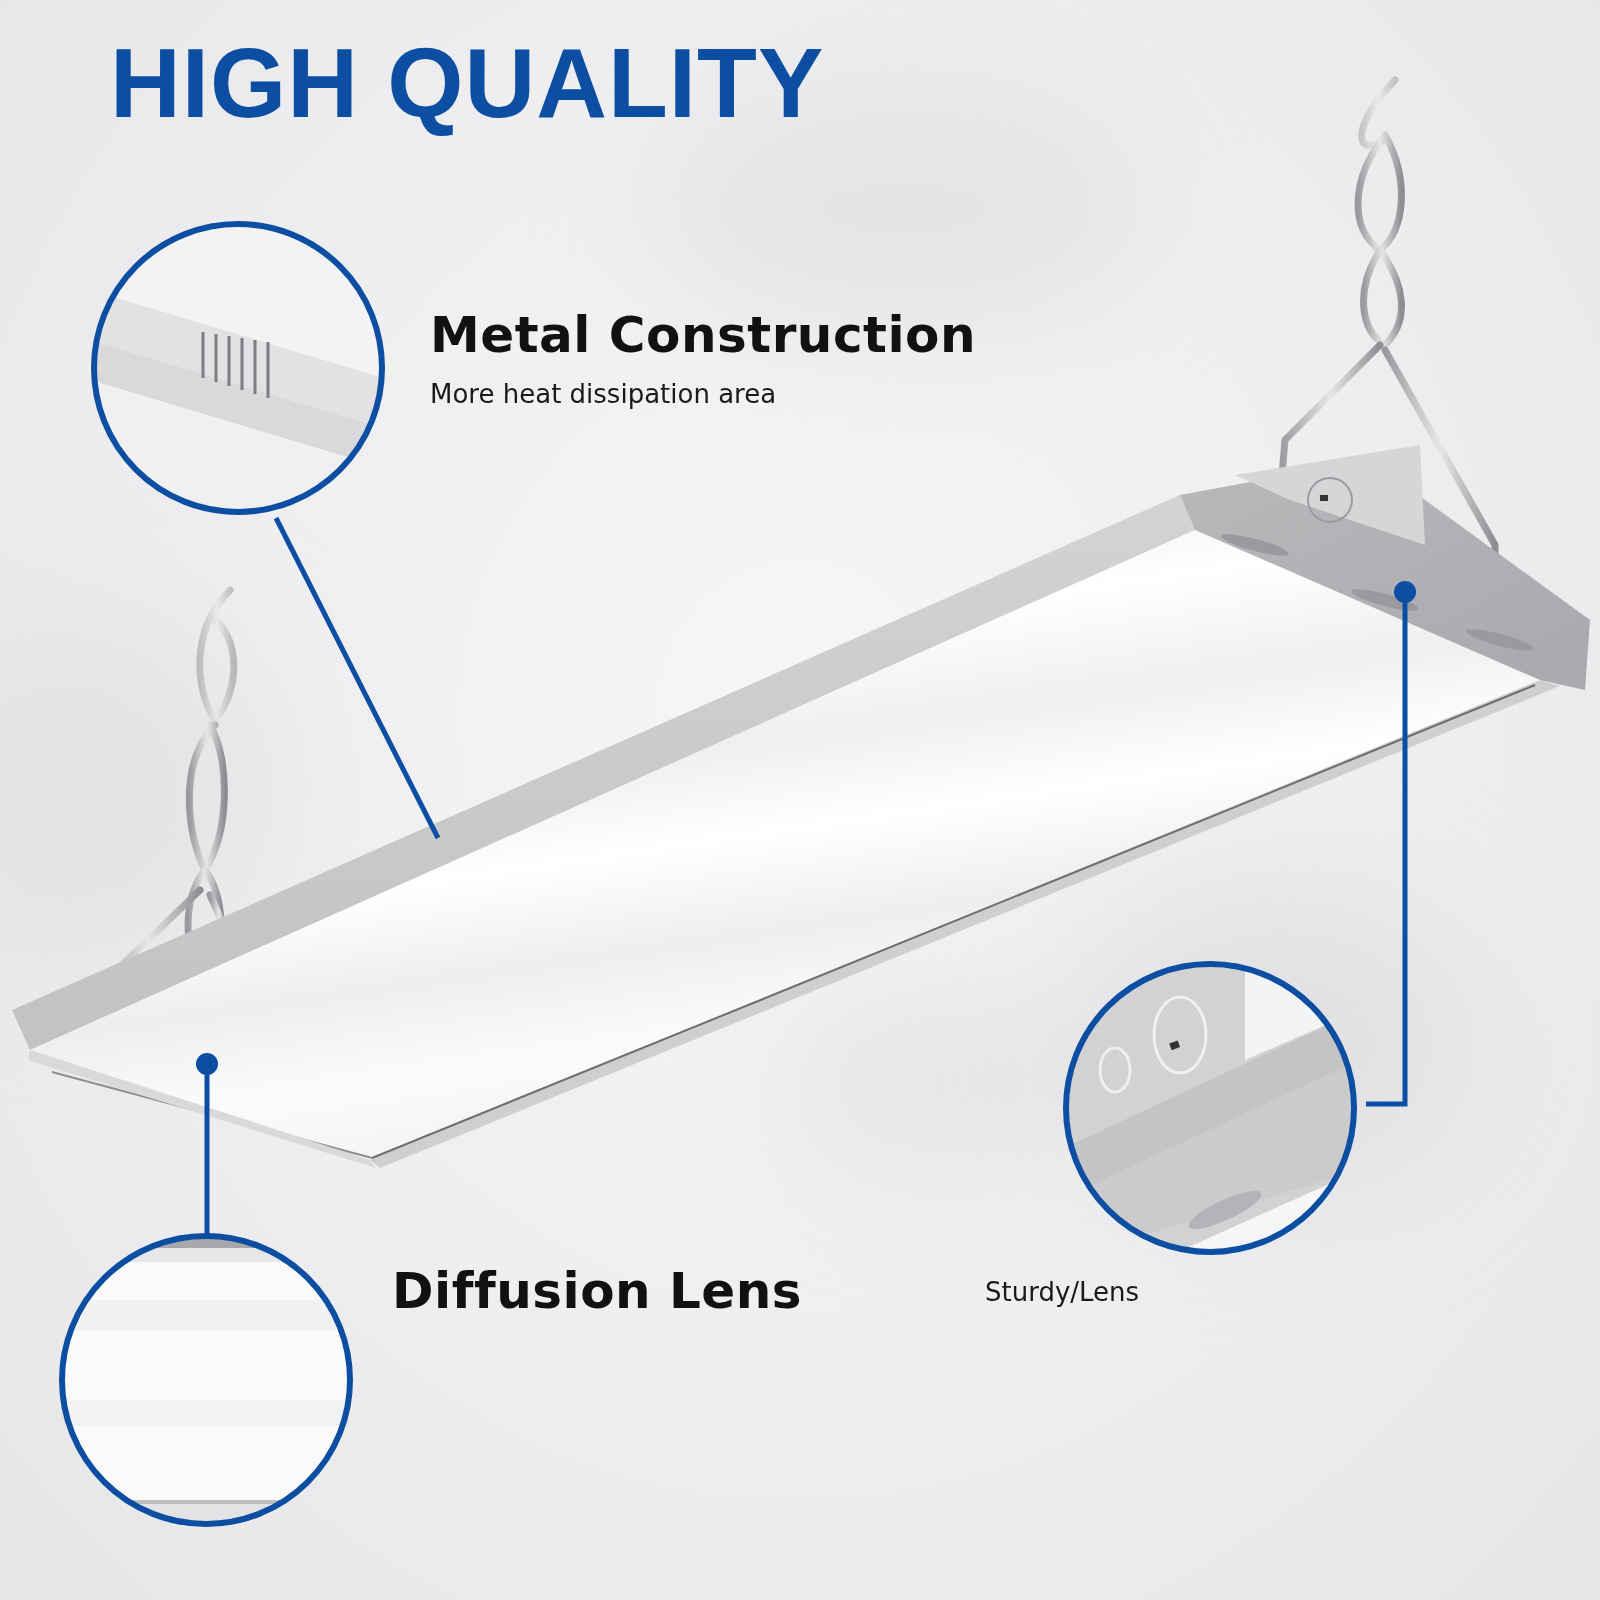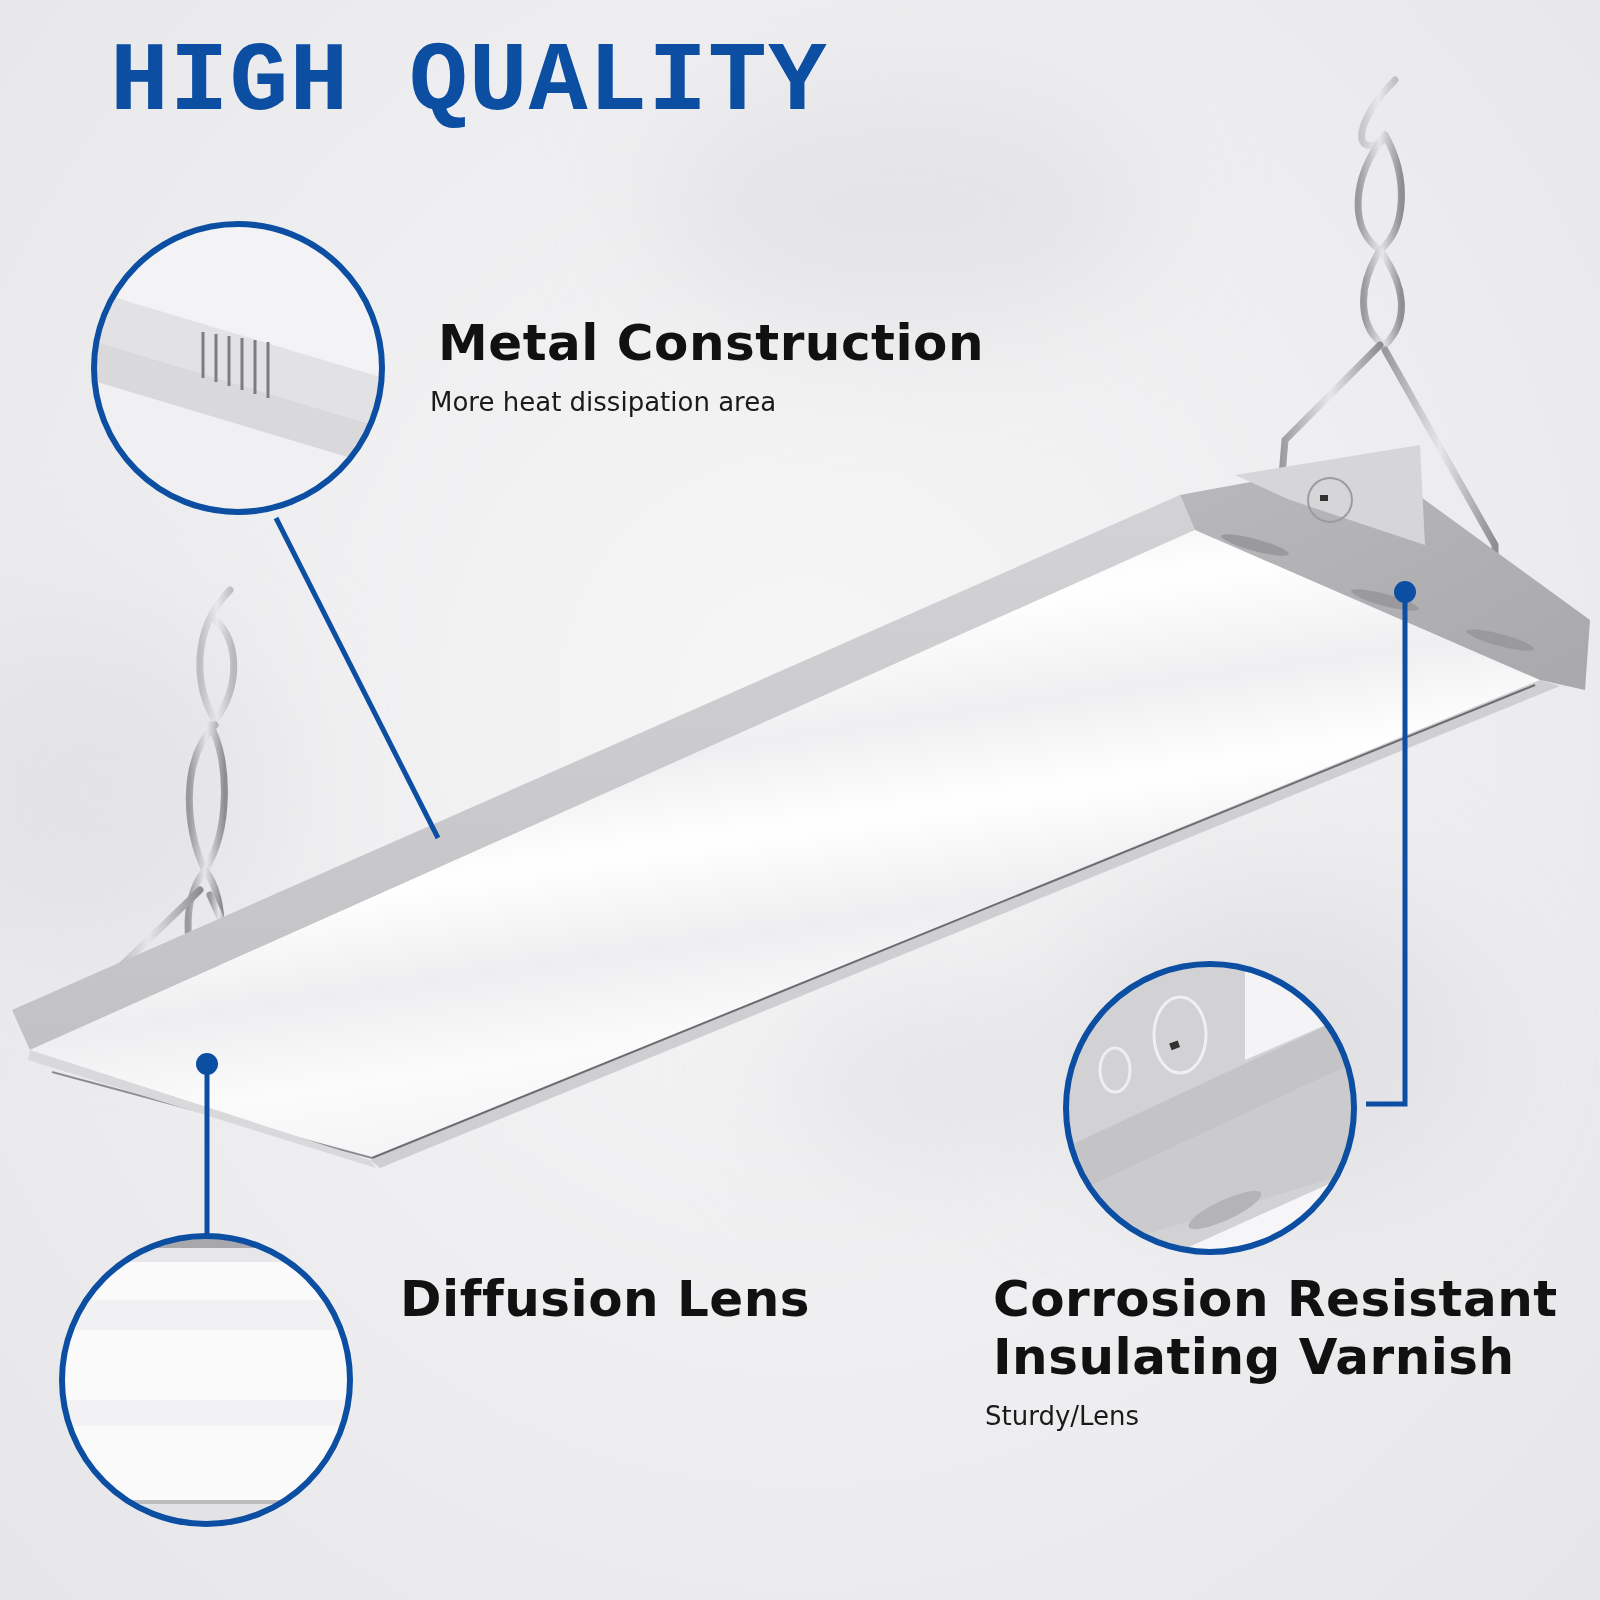--- a/index.html
+++ b/index.html
@@ -14,27 +14,27 @@
             background:#d6d6da; filter:blur(70px); opacity:.55; }
   .blur-c { position:absolute; left:-80px; top:620px; width:360px; height:340px; border-radius:50%;
             background:#dadadd; filter:blur(70px); opacity:.5; }
   .blur-d { position:absolute; left:780px; top:980px; width:300px; height:200px; border-radius:50%;
             background:#dcdce0; filter:blur(60px); opacity:.5; }
 
   #scene { position:absolute; left:0; top:0; width:1600px; height:1600px; }
 
   .headline {
     position:absolute; left:110px; top:34px; margin:0;
-    font-family: Liberation Mono, monospace; font-weight:bold;
+    font-family: Liberation Sans, sans-serif; font-weight:bold;
     font-size:98px; letter-spacing:1px; line-height:1; color:#0b4ea2;
   }
   .feature { position:absolute; color:#111; }
   .feature .title {
     font-family: "DejaVu Sans", sans-serif; font-weight:bold;
-    font-size:50px; line-height:58px; margin:8px; letter-spacing:0.5px;
+    font-size:50px; line-height:58px; margin:0; letter-spacing:0.5px;
   }
   .feature .sub {
     font-family: "DejaVu Sans", sans-serif; font-weight:normal;
     font-size:26px; line-height:44px; margin:8px 0 0 0; color:#1a1a1a;
   }
   #f-metal { left:430px; top:306px; }
   #f-metal .title { font-size:50px; }
   #f-frosted { left:392px; top:1262px; }
   #f-corrosion { left:985px; top:1262px; }
   .title-line { display:block; }
@@ -174,18 +174,14 @@
   <p class="sub">More heat dissipation area</p>
 </div>
 
 <div class="feature" id="f-frosted">
   <p class="title">
     <span class="title-line">Diffusion Lens</span>
   </p>
 </div>
 
 <div class="feature" id="f-corrosion">
-  <p class="title">
-    <span class="title-line">Corrosion Resistant</span>
-    <span class="title-line">Insulating Varnish</span>
-  </p>
   <p class="sub">Sturdy/Lens</p>
 </div>
 
 </body></html>

